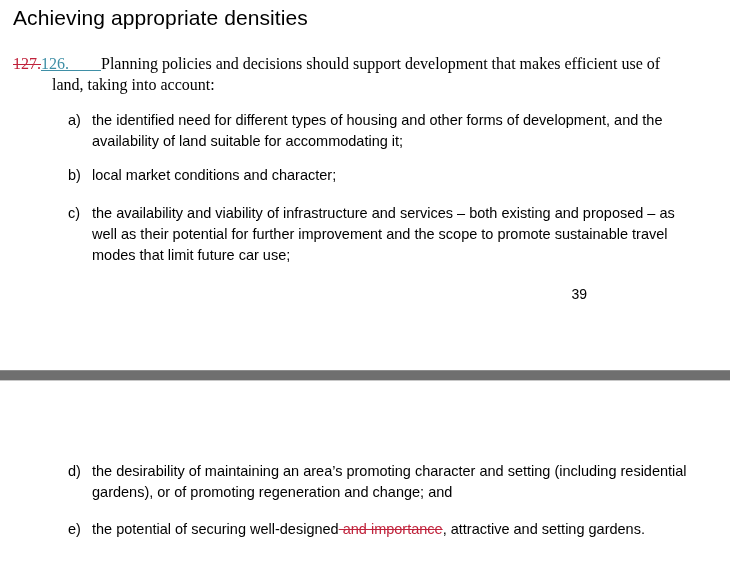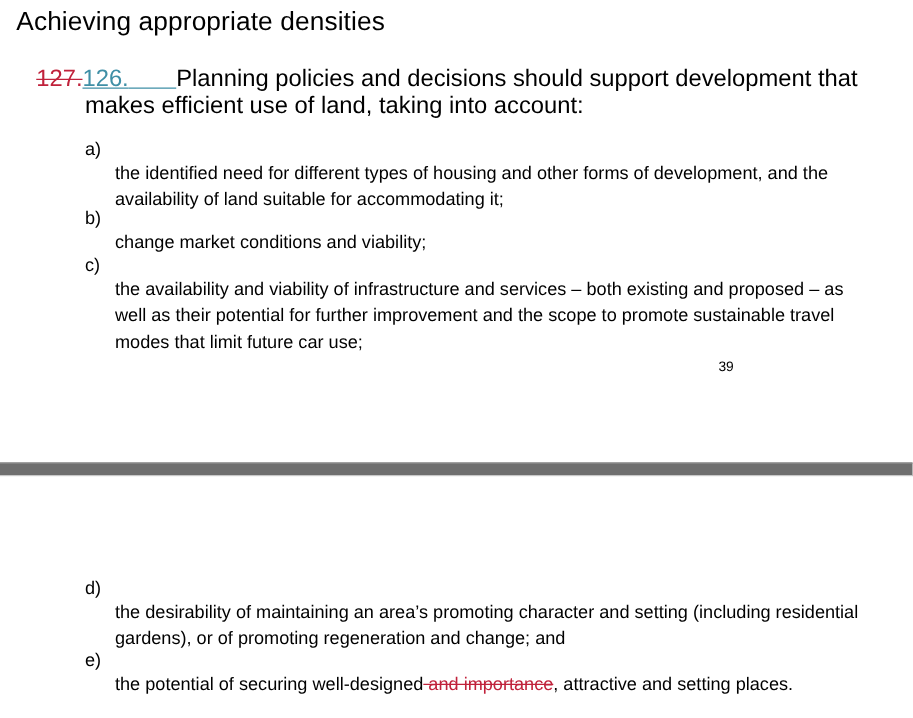--- a/index.html
+++ b/index.html
@@ -36,26 +36,27 @@
     font-size: 21px;
     font-weight: 400;
     letter-spacing: 0.1px;
     line-height: 26px;
     color: #000000;
     white-space: nowrap;
   }
 
   .para {
     position: absolute;
-    left: 29px;
+    left: 13px;
     top: 53px;
     width: 660px;
-    font-size: 19px;
+    font-size: 16px;
     line-height: 21px;
     text-indent: 0;
+    font-family: Liberation Serif, serif;
   }
   .para .cont {
     display: block;
     margin-left: 39px;
     text-indent: -39px;
   }
 
   .del {
     color: #c0223b;
     text-decoration: line-through;
@@ -88,26 +89,25 @@
   .li-marker {
     position: absolute;
     left: 0;
     top: 0;
     width: 24px;
     text-align: left;
   }
   .li-text {
     display: block;
     margin-left: 24px;
-    margin-top: 19px;
   }
 
   .page-number {
     position: absolute;
-    font-size: 11px;
+    font-size: 14px;
     line-height: 18px;
     color: #000000;
     right: 22px;
     top: 285px;
     text-align: right;
   }
 
   
   .page-break {
     position: absolute;
@@ -151,21 +151,21 @@
       <span class="li-marker">a)</span>
       <span class="li-text">
         <span>the identified need for different types of housing and other forms of</span>
         <span>development, and the availability of land suitable for accommodating it;</span>
       </span>
     </div>
 
     <div class="list-item" style="left:68px; top:165px; width:620px;">
       <span class="li-marker">b)</span>
       <span class="li-text">
-        <span>change market conditions and viability;</span>
+        <span>local market conditions and character;</span>
       </span>
     </div>
 
     <div class="list-item" style="left:68px; top:203px; width:625px;">
       <span class="li-marker">c)</span>
       <span class="li-text">
         <span>the availability and viability of infrastructure and services – both existing and</span>
         <span>proposed – as well as their potential for further improvement and the scope to</span>
         <span>promote sustainable travel modes that limit future car use;</span>
       </span>
@@ -187,19 +187,19 @@
       <span class="li-marker">d)</span>
       <span class="li-text">
         <span>the desirability of maintaining an area’s promoting character and setting</span>
         <span>(including residential gardens), or of promoting regeneration and change; and</span>
       </span>
     </div>
 
     <div class="list-item" style="left:68px; top:138px; width:625px;">
       <span class="li-marker">e)</span>
       <span class="li-text"><span>the potential of securing well-designed</span><span class="del"> and importance</span><span>, attractive and setting</span>
-        <span>places.</span>
+        <span>gardens.</span>
       </span>
     </div>
 
   </div>
 
 </div>
 
 </body></html>

